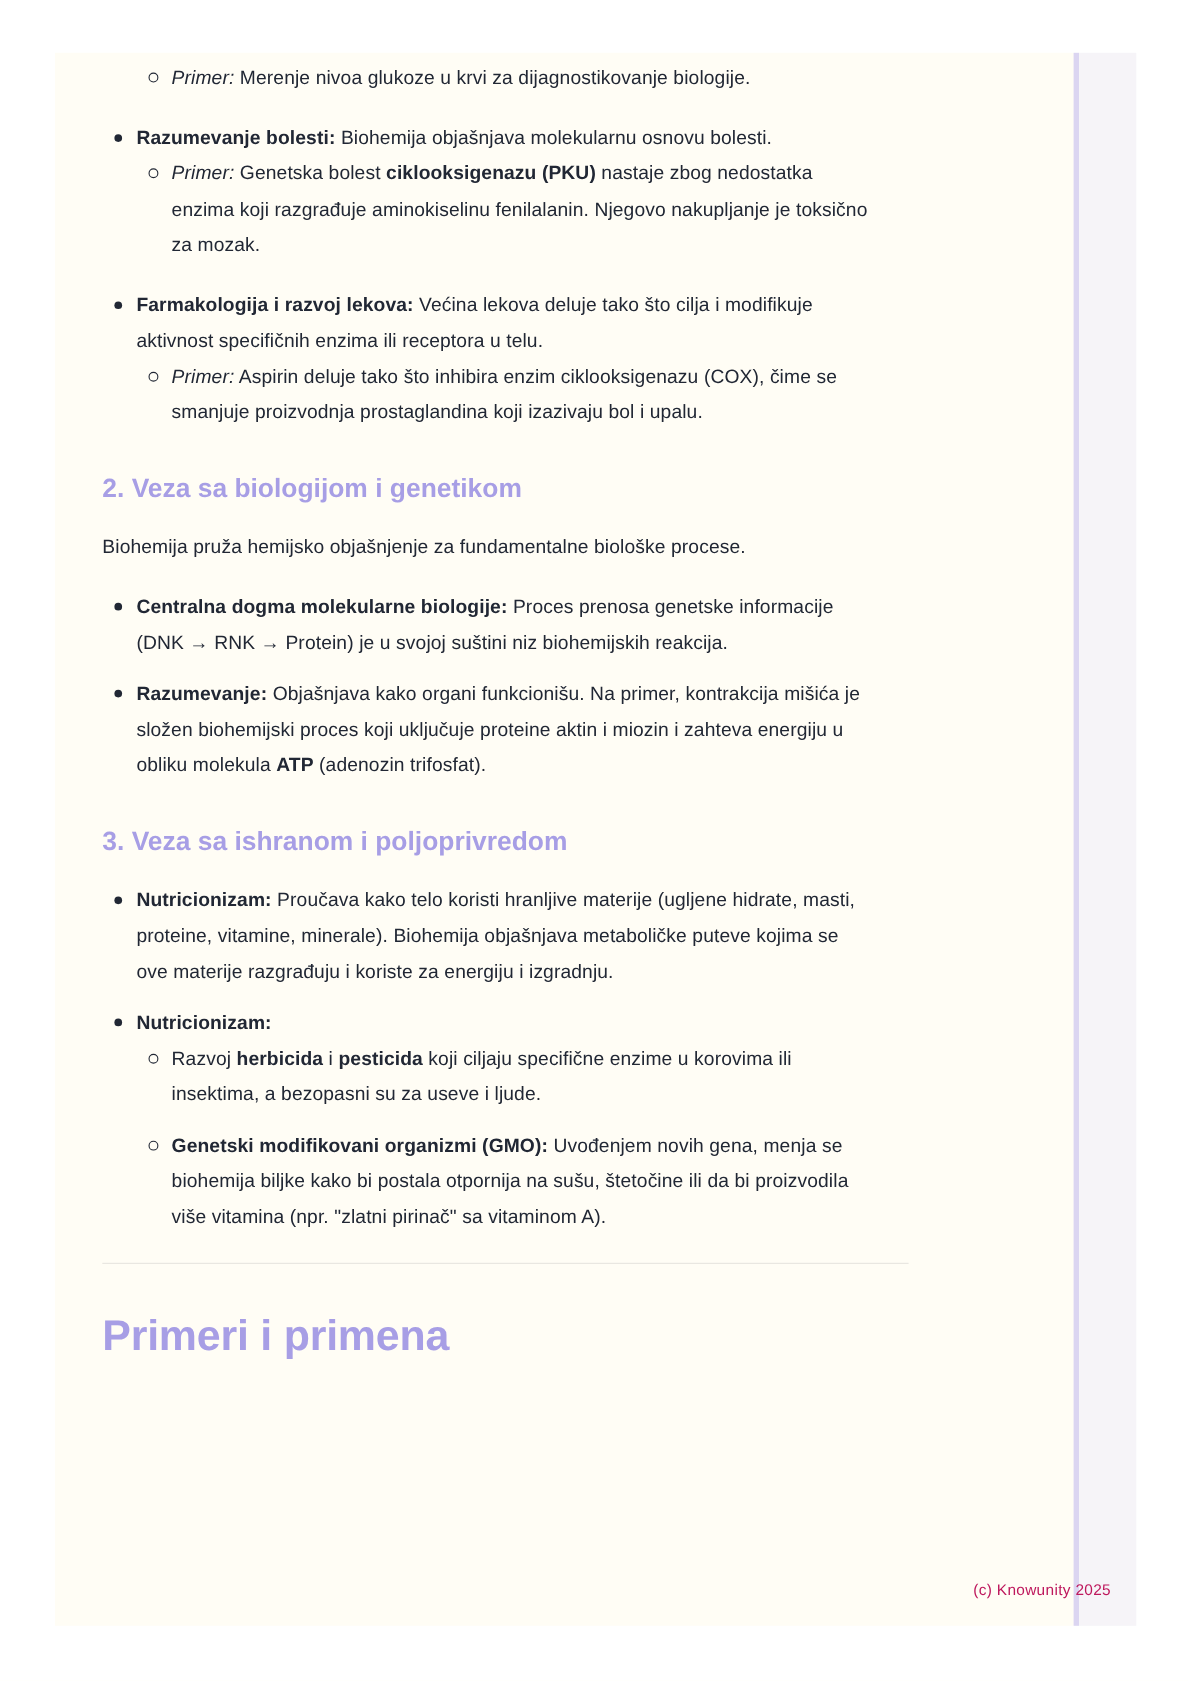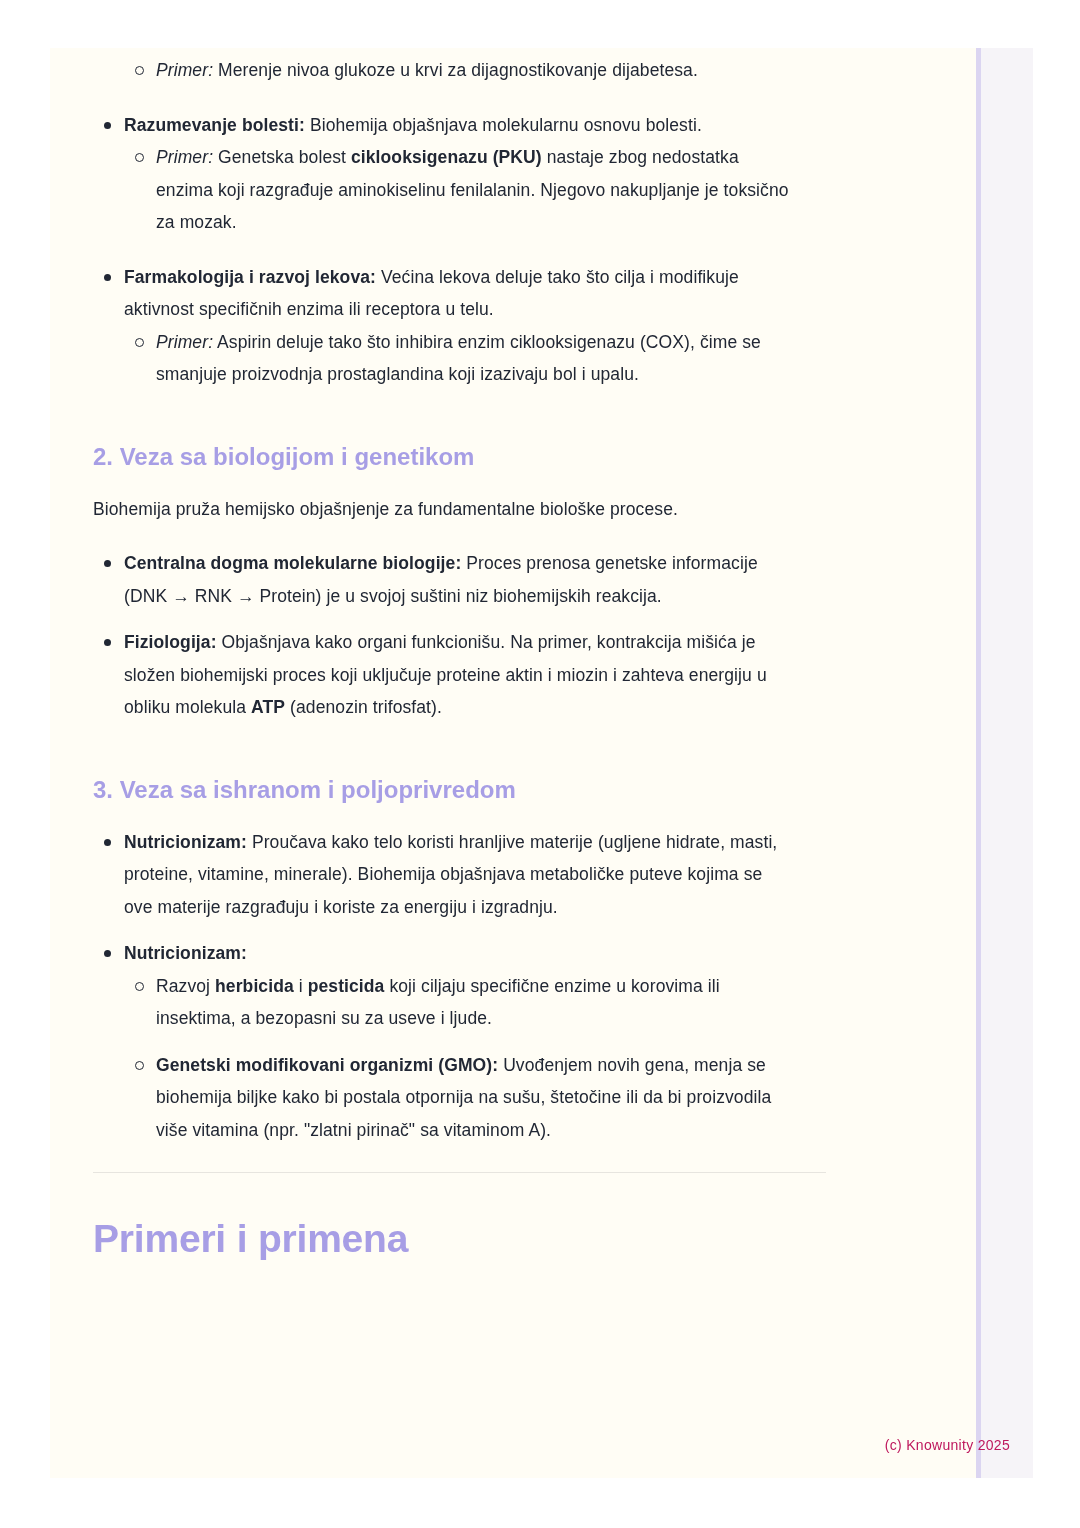--- a/index.html
+++ b/index.html
@@ -42,21 +42,21 @@
     background:#212734;
   }
   .bullet.ring{
     left:42px;top:12px;width:7px;height:7px;border-radius:50%;
     border:1.6px solid #212734;background:transparent;
   }
   .b{font-weight:700;}
   .i{font-style:italic;}
   .h2{
     color:#a79ee5;font-weight:700;font-size:24px;line-height:32px;
-    margin-top:50px;margin-bottom:20px;letter-spacing:0;
+    margin-top:38px;margin-bottom:20px;letter-spacing:0;
   }
   .h1{
     color:#a79ee5;font-weight:700;font-size:39px;line-height:40px;
     margin-top:46px;margin-bottom:14px;letter-spacing:-0.2px;
   }
   .p{margin:0;}
   .hr{
     margin-top:26px;height:1px;width:733px;background:#e7e5df;border:0;
   }
   .watermark{
@@ -64,29 +64,29 @@
     font-size:14px;color:#be185d;letter-spacing:0.3px;
     z-index:5;
   }
 </style>
 </head>
 <body>
 
 <div class="stage">
   <div class="page">
     <div class="content" id="doc-content">
-        <div class="li l2"><span class="bullet ring"></span><span class="i">Primer:</span><span> Merenje nivoa glukoze u krvi za dijagnostikovanje dijabetesa.</span></div>
+        <div class="li l2"><span class="bullet ring"></span><span class="i">Primer:</span><span> Merenje nivoa glukoze u krvi za dijagnostikovanje biologije.</span></div>
         <div class="li l1"><span class="bullet dot"></span><span class="b">Razumevanje bolesti:</span><span> Biohemija objašnjava molekularnu osnovu bolesti.</span></div>
         <div class="li l2"><span class="bullet ring"></span><span class="i">Primer:</span><span> Genetska bolest </span><span class="b">ciklooksigenazu (PKU)</span><span> nastaje zbog nedostatka enzima koji razgrađuje aminokiselinu fenilalanin. Njegovo nakupljanje je toksično za mozak.</span></div>
         <div class="li l1"><span class="bullet dot"></span><span class="b">Farmakologija i razvoj lekova:</span><span> Većina lekova deluje tako što cilja i modifikuje aktivnost specifičnih enzima ili receptora u telu.</span></div>
         <div class="li l2"><span class="bullet ring"></span><span class="i">Primer:</span><span> Aspirin deluje tako što inhibira enzim ciklooksigenazu (COX), čime se smanjuje proizvodnja prostaglandina koji izazivaju bol i upalu.</span></div>
         <div class="h2"><span>2. Veza sa biologijom i genetikom</span></div>
         <div class="p"><span>Biohemija pruža hemijsko objašnjenje za fundamentalne biološke procese.</span></div>
         <div class="li l1"><span class="bullet dot"></span><span class="b">Centralna dogma molekularne biologije:</span><span> Proces prenosa genetske informacije (DNK → RNK → Protein) je u svojoj suštini niz biohemijskih reakcija.</span></div>
-        <div class="li l1"><span class="bullet dot"></span><span class="b">Fiziologija:</span><span> Objašnjava kako organi funkcionišu. Na primer, kontrakcija mišića je složen biohemijski proces koji uključuje proteine aktin i miozin i zahteva energiju u obliku molekula </span><span class="b">ATP</span><span> (adenozin trifosfat).</span></div>
+        <div class="li l1"><span class="bullet dot"></span><span class="b">Razumevanje:</span><span> Objašnjava kako organi funkcionišu. Na primer, kontrakcija mišića je složen biohemijski proces koji uključuje proteine aktin i miozin i zahteva energiju u obliku molekula </span><span class="b">ATP</span><span> (adenozin trifosfat).</span></div>
         <div class="h2"><span>3. Veza sa ishranom i poljoprivredom</span></div>
         <div class="li l1"><span class="bullet dot"></span><span class="b">Nutricionizam:</span><span> Proučava kako telo koristi hranljive materije (ugljene hidrate, masti, proteine, vitamine, minerale). Biohemija objašnjava metaboličke puteve kojima se ove materije razgrađuju i koriste za energiju i izgradnju.</span></div>
         <div class="li l1"><span class="bullet dot"></span><span class="b">Nutricionizam:</span></div>
         <div class="li l2"><span class="bullet ring"></span><span>Razvoj </span><span class="b">herbicida</span><span> i </span><span class="b">pesticida</span><span> koji ciljaju specifične enzime u korovima ili insektima, a bezopasni su za useve i ljude.</span></div>
         <div class="li l2"><span class="bullet ring"></span><span class="b">Genetski modifikovani organizmi (GMO):</span><span> Uvođenjem novih gena, menja se biohemija biljke kako bi postala otpornija na sušu, štetočine ili da bi proizvodila više vitamina (npr. "zlatni pirinač" sa vitaminom A).</span></div>
         <div class="hr"></div>
         <div class="h1"><span>Primeri i primena</span></div>
       </div>
   </div>
   <div class="page-edge-line"></div>

